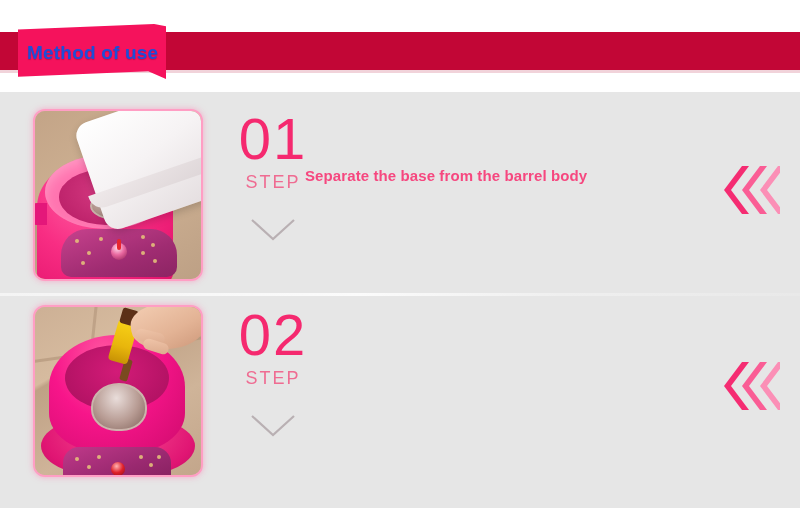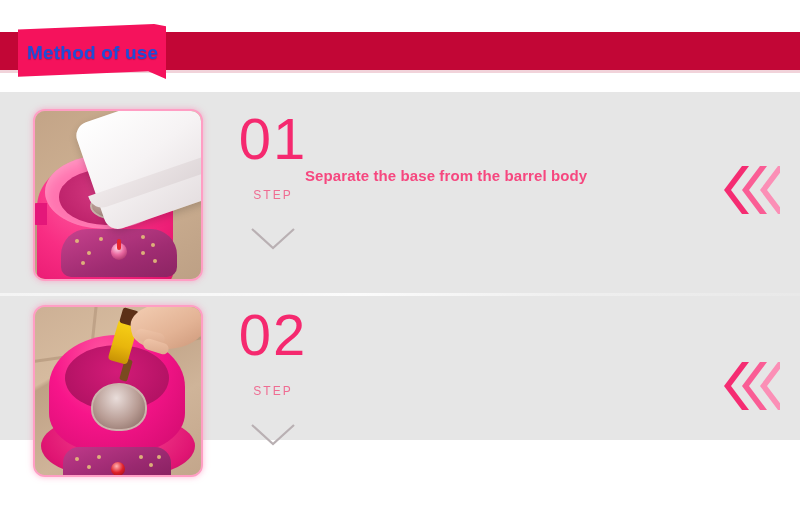--- a/index.html
+++ b/index.html
@@ -32,21 +32,21 @@
   .banner-title{
     position:absolute;left:27px;top:42px;
     font-size:19px;font-weight:bold;color:#1d4ed8;
     letter-spacing:.2px;
     text-shadow:0 1px 1px rgba(120,0,40,.35);
     z-index:4;white-space:nowrap;
   }
 
   
   .steps-area{
-    position:absolute;left:0;top:92px;width:800px;height:348px;
+    position:absolute;left:0;top:92px;width:800px;height:416px;
     background:#e6e6e6;
   }
   .step-row{position:relative;width:800px;height:201px;}
   .step-divider{
     position:absolute;left:0;width:800px;height:3px;
     background:linear-gradient(to right,#f4f4f4 0%,#fbfbfb 45%,#efefef 70%,#e9e9e9 100%);
   }
 
   
   .photo{
@@ -154,21 +154,21 @@
   }
   .p2-finger{position:absolute;background:linear-gradient(160deg,#f0c6aa 0%,#dba98c 100%);border-radius:10px;}
 
   
   .num-block{position:absolute;left:218px;top:18px;width:110px;height:170px;text-align:center;}
   .step-num{
     font-size:58px;line-height:58px;color:#f5296f;font-weight:300;
     letter-spacing:2px;
   }
   .step-word{
-    margin-top:20px;font-size:12px;letter-spacing:2px;color:#ef6c92;font-weight:400;
+    margin-top:4px;font-size:18px;letter-spacing:2px;color:#ef6c92;font-weight:400;
   }
   .down-chevron{margin-top:24px;display:inline-block;}
 
   
   .step-text{
     position:absolute;left:305px;
     font-size:15px;font-weight:bold;color:#f6477f;
     white-space:nowrap;letter-spacing:.1px;
   }
 

